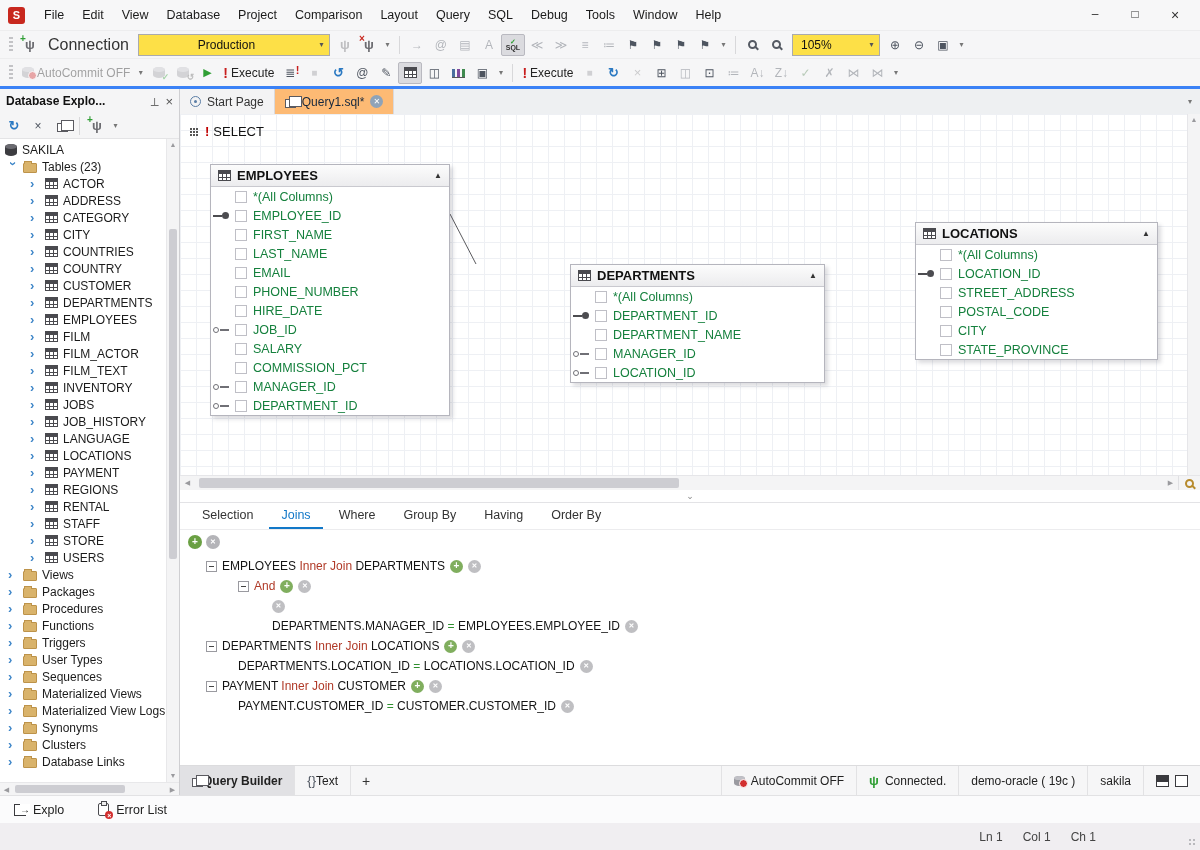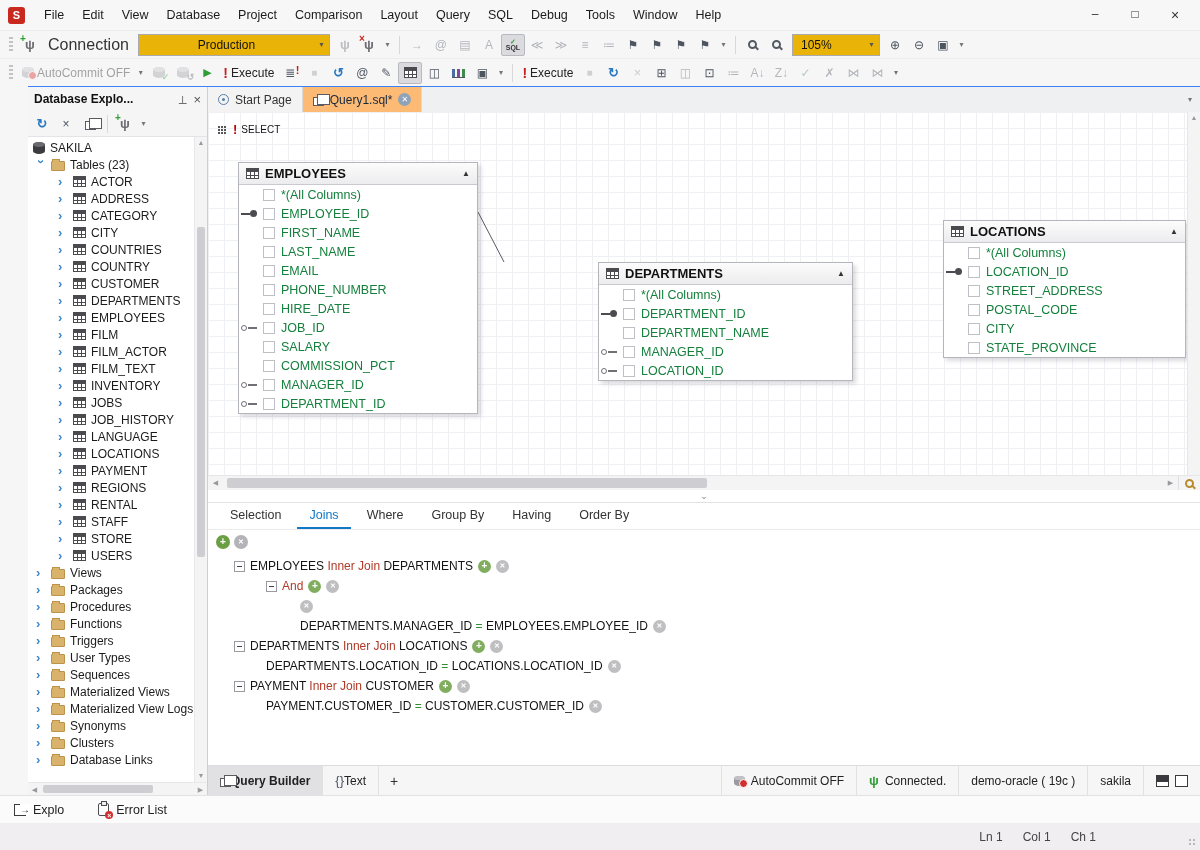--- a/index.html
+++ b/index.html
@@ -23,21 +23,21 @@
   background:repeating-linear-gradient(180deg,#c3c3c6 0 2px,transparent 2px 4px); }
 .tb-sep { width:1px; height:18px; background:#d8d8da; margin:0 5px; }
 .tb-label { padding:0 6px; color:#333; font-size:16px; }
 .tb-btn { min-width:24px; height:22px; display:flex; align-items:center; justify-content:center; gap:3px;
           border:1px solid transparent; border-radius:2px; padding:0 3px; cursor:default; }
 .tb-btn.pressed { background:#dbdbdf; border-color:#b9b9c0; }
 .tb-btn.disabled { opacity:.4; }
 .tb-btn-label { font-size:12px; color:#222; white-space:nowrap; }
 .tb-dd { width:13px; text-align:center; color:#777; font-size:8px; cursor:default; }
 .tb-dd::after { content:'▾'; }
-.tb-combo { height:22px; border:1px solid #aaaaad; background:#eab308; display:flex; align-items:center; margin:0 3px; }
+.tb-combo { height:22px; border:1px solid #aaaaad; background:#fde047; display:flex; align-items:center; margin:0 3px; }
 .tb-combo .combo-text { flex:1; padding:0 8px; font-size:12px; color:#111; white-space:nowrap; overflow:hidden; }
 .tb-combo.center .combo-text { text-align:center; }
 .tb-combo .combo-arrow { width:15px; font-size:8px; color:#555; text-align:center; }
 .tb-combo .combo-arrow::after { content:'▾'; }
 .glyph { font-size:12px; color:#4e5560; line-height:1; display:inline-flex; align-items:center; justify-content:center; }
 
 
 .ic--run { color:#2f9e34; font-size:11px; }
 .ic--execute-warn,.ic--execute-warn2 { color:#c81e1e; font-weight:bold; font-size:14px; }
 .ic--stop,.ic--stop2 { color:#9a9a9e; font-size:10px; }
@@ -80,21 +80,21 @@
 .sh-outbox { width:12px; height:12px; border:1.5px solid #3a3a3e; position:relative; background:#fff; }
 .sh-outbox::after { content:'→'; position:absolute; font-size:10px; font-weight:bold; color:#1a1a1a; right:-5px; top:-1px; background:#fff; }
 .sh-clipboard { width:11px; height:13px; border:1.5px solid #4a4a4f; border-radius:2px; position:relative; background:#fff; }
 .sh-clipboard::before { content:''; position:absolute; top:-3px; left:2px; width:4px; height:3px; border:1px solid #4a4a4f; background:#eee; }
 .sh-clipboard::after { content:'×'; position:absolute; right:-5px; bottom:-4px; width:8px; height:8px; background:#d22f2f;
   border-radius:50%; color:#fff; font-size:7px; font-weight:bold; display:flex; align-items:center; justify-content:center; }
 .sh-halfsq { width:13px; height:12px; border:1.5px solid #3a3a3e; background:linear-gradient(#3a3a3e 0 6px,#fff 6px); }
 .sh-sq { width:13px; height:12px; border:1.5px solid #3a3a3e; background:#fff; }
 
 
-.main { flex:1; display:flex; min-height:0; border-top:1px solid #3b82f6;margin-left:28px; }
+.main { flex:1; display:flex; min-height:0; border-top:3px solid #3b82f6; }
 
 
 .explorer { width:180px; flex:none; background:#fff; border-right:1px solid #cfcfd2; display:flex; flex-direction:column; }
 .exp-header { height:24px; background:#f5f5f6; display:flex; align-items:center; padding:0 6px; gap:6px; }
 .exp-title { font-weight:bold; font-size:12px; color:#111; flex:1; white-space:nowrap; overflow:hidden; }
 .exp-close { color:#555; font-size:12px; }
 .exp-close::after { content:'×'; font-size:13px; }
 .exp-toolbar { height:26px; background:#f5f5f6; border-bottom:1px solid #e4e4e6; display:flex; align-items:center; padding:0 2px; }
 .exp-body { flex:1; position:relative; overflow:hidden; }
 .tree { position:absolute; inset:0 13px 0 0; overflow:hidden; padding-top:2px; }
@@ -125,21 +125,21 @@
 .dtab.active { background:#fdba74; font-weight:normal; color:#15273d; }
 .tab-close { width:13px; height:13px; border-radius:50%; background:#8fa3b8; color:#fff; font-size:8px; display:flex; align-items:center; justify-content:center; }
 .tab-close::after { content:'✕'; }
 .tabstrip-dd { margin-left:auto; width:20px; display:flex; align-items:center; justify-content:center; color:#777; font-size:8px; }
 .tabstrip-dd::after { content:'▾'; }
 
 .canvas { flex:1; position:relative; background:#fff;
   background-image:linear-gradient(#eef0f4 1px,transparent 1px),linear-gradient(90deg,#eef0f4 1px,transparent 1px);
   background-size:16px 16px; overflow:hidden; }
 .canvas svg { position:absolute; inset:0; z-index:1; }
-.select-chip { position:absolute; left:8px; top:10px; display:flex; align-items:center; gap:4px; z-index:3; font-size:10px; color:#111; }
+.select-chip { position:absolute; left:8px; top:10px; display:flex; align-items:center; gap:4px; z-index:3; font-size:13px; color:#111; }
 .sh-grid9 { width:2px; height:2px; background:#555; margin:0 9px 6px 2px;
   box-shadow:3px 0 #555,6px 0 #555,0 3px #555,3px 3px #555,6px 3px #555,0 6px #555,3px 6px #555,6px 6px #555; }
 .warn-mark { color:#c00000; font-weight:bold; font-size:13px; }
 .warn-mark::after { content:'!'; }
 
 .card { position:absolute; z-index:2; background:#fff; border:1px solid #b5b5bd; box-shadow:3px 3px 4px rgba(60,60,80,.18); }
 .card-head { height:22px; background:linear-gradient(#fcfcfc,#ececee); border-bottom:1px solid #c9c9cf;
   display:flex; align-items:center; gap:6px; padding:0 7px; font-weight:bold; font-size:13px; color:#111; }
 .card-collapse { margin-left:auto; font-size:8px; color:#333; }
 .card-collapse::after { content:'▲'; }

